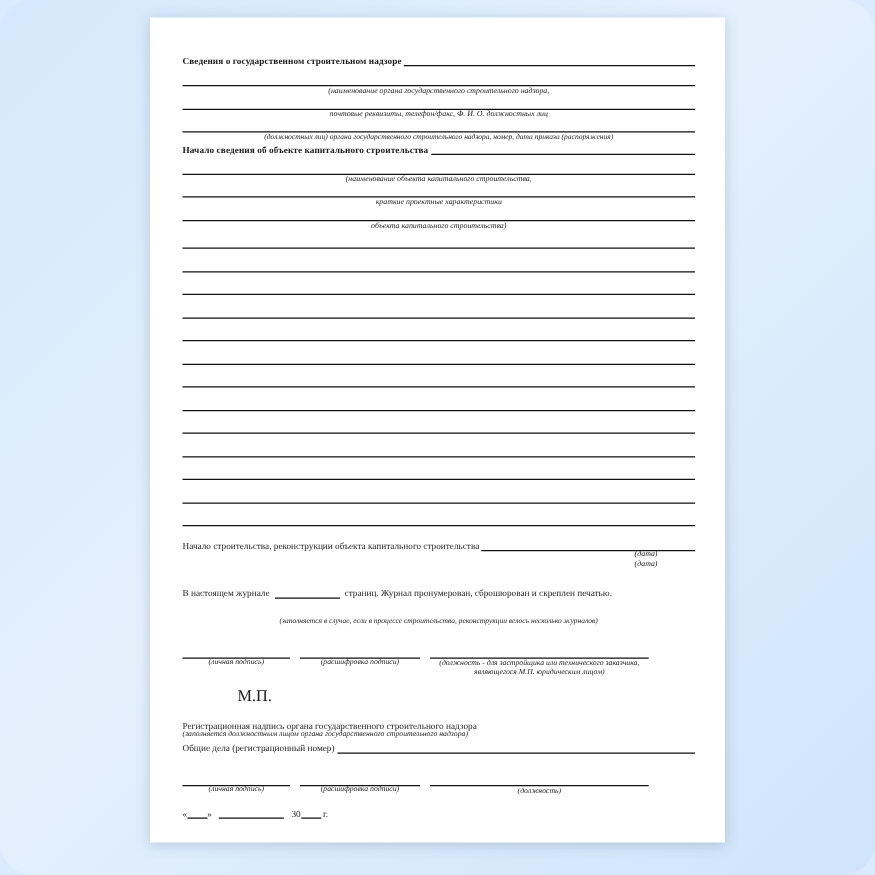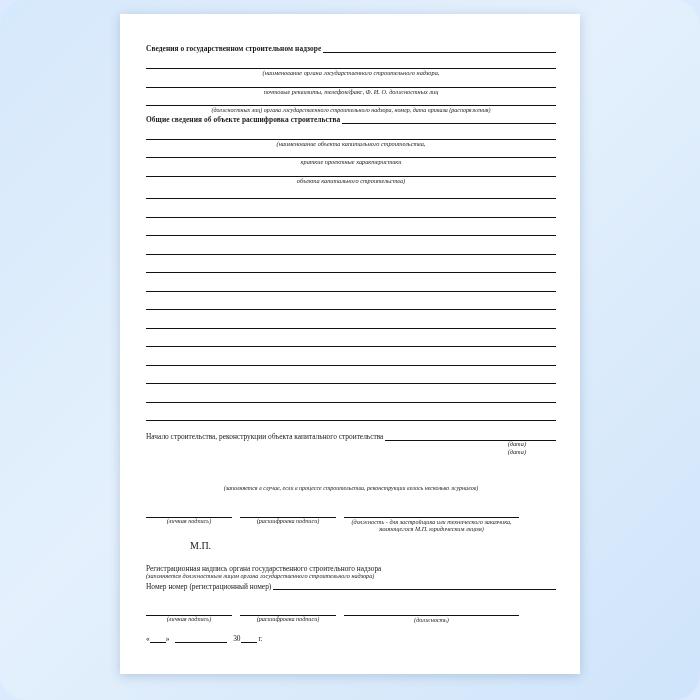--- a/index.html
+++ b/index.html
@@ -99,21 +99,21 @@
     display: flex;
     gap: 8px;
     font-style: italic;
     font-size: 6.2px;
     text-align: center;
   }
   .cap-a { width: 86px; }
   .cap-b { width: 96px; }
   .cap-c { width: 175px; line-height: 1.15; }
   .mp {
-    font-size: 10px;
+    font-size: 13px;
     padding-left: 44px;
     padding-top: 8px;
   }
   .sub-italic {
     font-style: italic;
     font-size: 6.2px;
   }
   .date-row {
     font-size: 7.4px;
     padding-top: 10px;
@@ -140,21 +140,21 @@
       </div>
       <div class="gap6"></div>
       <div class="line"></div>
       <div class="caption">(наименование органа государственного строительного надзора,</div>
       <div class="line"></div>
       <div class="caption">почтовые реквизиты, телефон/факс, Ф. И. О. должностных лиц</div>
       <div class="line"></div>
       <div class="caption small">(должностных лиц) органа государственного строительного надзора, номер, дата приказа (распоряжения)</div>
 
       <div class="row">
-        <span class="lbl">Общие сведения об объекте расшифровка строительства</span>
+        <span class="lbl">Начало сведения об объекте капитального строительства</span>
         <span class="fill"></span>
       </div>
       <div class="gap6"></div>
       <div class="line"></div>
       <div class="caption">(наименование объекта капитального строительства,</div>
       <div class="line"></div>
       <div class="caption">краткие проектные характеристики</div>
       <div class="line"></div>
       <div class="caption">объекта капитального строительства)</div>
 
@@ -181,20 +181,25 @@
         <span class="lbl-norm">Начало строительства, реконструкции объекта капитального строительства</span>
         <span class="fill"></span>
       </div>
       <div class="right-cap">(дата)</div>
       <div class="gap2"></div>
 
       <div class="right-cap">(дата)</div>
 
       <div class="gap14"></div>
 
+      <div class="row">
+        <span class="lbl-norm">В настоящем журнале</span>
+        <span class="u u-md" style="margin:0 4px;"></span>
+        <span class="lbl-norm">страниц. Журнал пронумерован, сброшюрован и скреплен печатью.</span>
+      </div>
 
       <div class="gap14"></div>
 
       <div class="caption small">(заполняется в случае, если в процессе строительства, реконструкции велось несколько журналов)</div>
 
       <div class="gap14"></div>
 
       <div class="sig-row">
         <span class="sig sig-a"></span>
         <span class="sig sig-b"></span>
@@ -210,21 +215,21 @@
       </div>
 
       <div class="mp">М.П.</div>
 
       <div class="gap14"></div>
 
       <div class="lbl-norm">Регистрационная надпись органа государственного строительного надзора</div>
       <div class="sub-italic">(заполняется должностным лицом органа государственного строительного надзора)</div>
       <div class="gap2"></div>
       <div class="row">
-        <span class="lbl-norm">Номер номер (регистрационный номер)</span>
+        <span class="lbl-norm">Общие дела (регистрационный номер)</span>
         <span class="fill"></span>
       </div>
 
       <div class="gap14"></div>
 
       <div class="sig-row">
         <span class="sig sig-a"></span>
         <span class="sig sig-b"></span>
         <span class="sig sig-c"></span>
       </div>

